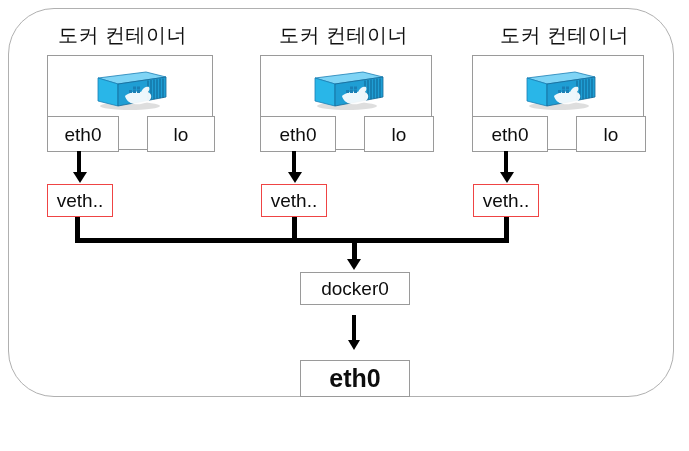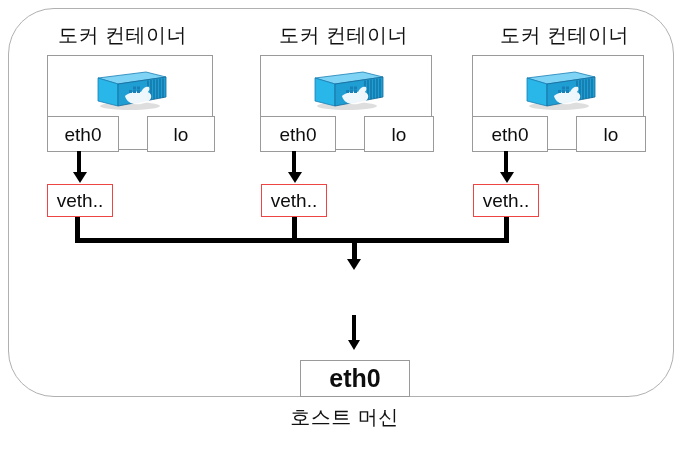--- a/index.html
+++ b/index.html
@@ -264,21 +264,21 @@
 
   <div class="vline" style="left:75px; top:217px; width:5px; height:26px;"></div>
   <div class="vline" style="left:292px; top:217px; width:5px; height:26px;"></div>
   <div class="vline" style="left:504px; top:217px; width:5px; height:26px;"></div>
 
   <div class="hline" style="left:75px; top:238px; width:434px; height:5px;"></div>
 
   <div class="vline" style="left:352px; top:238px; width:5px; height:22px;"></div>
   <div class="arrowhead" style="left:347px; top:259px;"></div>
 
+  <div class="node-box" style="left:300px; top:272px; width:110px; height:33px;">docker0</div>
 
   <div class="thin-vline" style="left:352px; top:315px; width:4px; height:26px;"></div>
   <div class="thin-arrowhead" style="left:348px; top:340px;"></div>
 
   <div class="node-box emphasis" style="left:300px; top:360px; width:110px; height:37px;">eth0</div>
 
-  <div class="host-label">호스트 머신</div>
 
 </div>
 
 </body></html>

